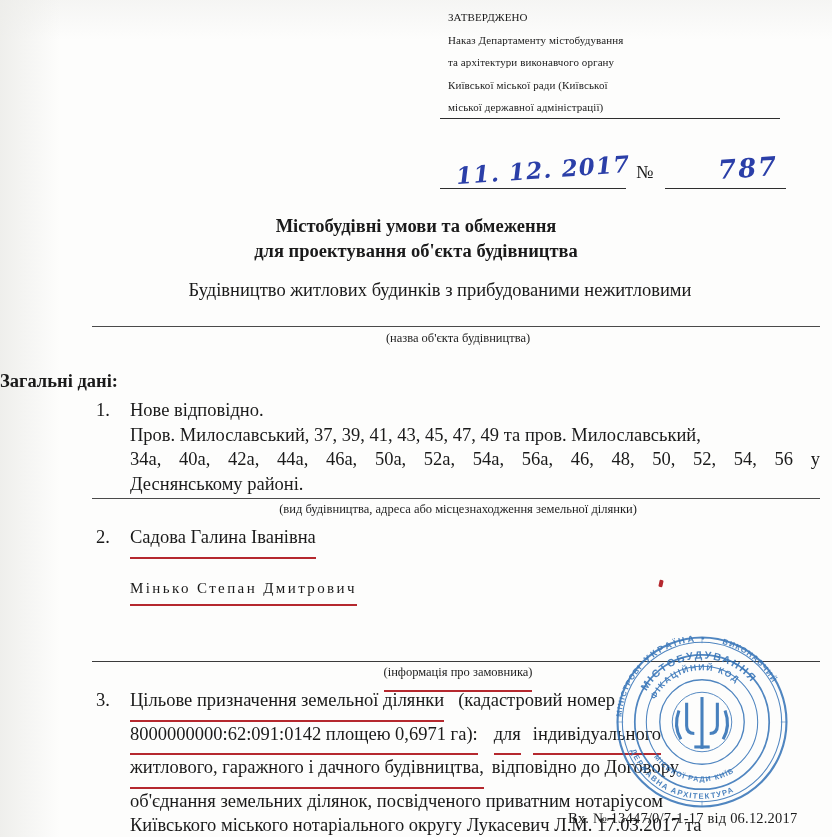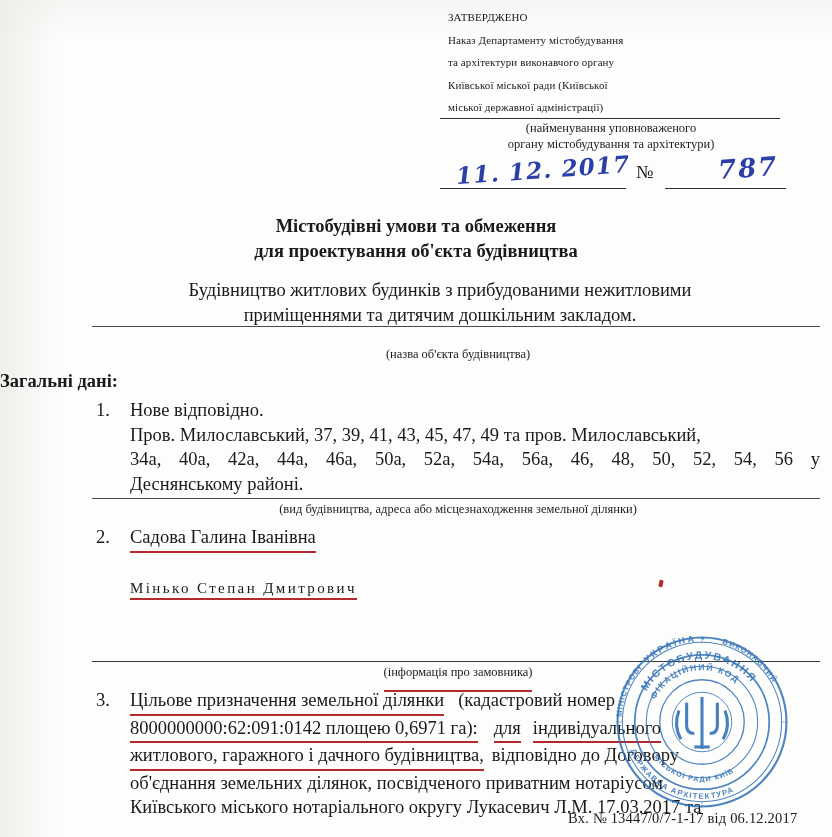--- a/index.html
+++ b/index.html
@@ -144,21 +144,20 @@
     top: 326px;
     width: 728px;
     height: 1px;
     background: #4a4a4a;
   }
   .subject-caption {
     position: absolute;
     left: 96px;
     top: 330px;
     width: 724px;
-    margin-top: 16px;
   }
 
   
   .section-heading {
     position: absolute;
     left: 0;
     top: 371px;
     width: 832px;
     text-align: left;
     font-weight: bold;
@@ -186,21 +185,21 @@
   #item-1-rule {
     position: absolute; left: 92px; top: 498px;
     width: 728px; height: 1px; background: #4a4a4a;
   }
   #item-1-caption { position: absolute; left: 96px; top: 501px; width: 724px; }
 
   
   #item-2 { left: 96px; top: 525px; width: 724px; }
   .red-ul {
     border-bottom: 2.5px solid #b5282e;
-    padding-bottom: 1px;
+    padding-bottom: 7px;
     display: inline-block;
   }
   #name-2 {
     position: absolute;
     left: 130px;
     top: 580px;
     font-size: 15px;
     letter-spacing: 0.5px;
   }
   #name-2 .red-ul { letter-spacing: 2.4px; }
@@ -259,41 +258,36 @@
   <div class="scan-tone"></div>
 
   <div class="header-block">
     <div class="hline">ЗАТВЕРДЖЕНО</div>
     <div class="hline">Наказ Департаменту містобудування</div>
     <div class="hline">та архітектури виконавчого органу</div>
     <div class="hline">Київської міської ради (Київської</div>
     <div class="hline">міської державної адміністрації)</div>
   </div>
   <div class="header-rule"></div>
-  <div class="header-caption">
-    <div class="caption">(найменування уповноваженого</div>
-    <div class="caption">органу містобудування та архітектури)</div>
-  </div>
 
   <div class="datenum">
     <span class="hand hw-date">11. 12. 2017</span>
     <span class="no-label">№</span>
     <span class="hand hw-num">787</span>
     <span class="ln-a"></span>
     <span class="ln-b"></span>
   </div>
 
   <div class="doc-title">
     <div>Містобудівні умови та обмеження</div>
     <div>для проектування об'єкта будівництва</div>
   </div>
 
   <div class="subject">
     <div>Будівництво житлових будинків з прибудованими нежитловими</div>
-    <div>приміщеннями та дитячим дошкільним закладом.</div>
   </div>
   <div class="subject-rule"></div>
   <div class="subject-caption caption">(назва об'єкта будівництва)</div>
 
   <div class="section-heading">Загальні дані:</div>
 
   <div class="item" id="item-1">
     <span class="num">1.</span>
     <div class="body">
       <div>Нове відповідно.</div>

